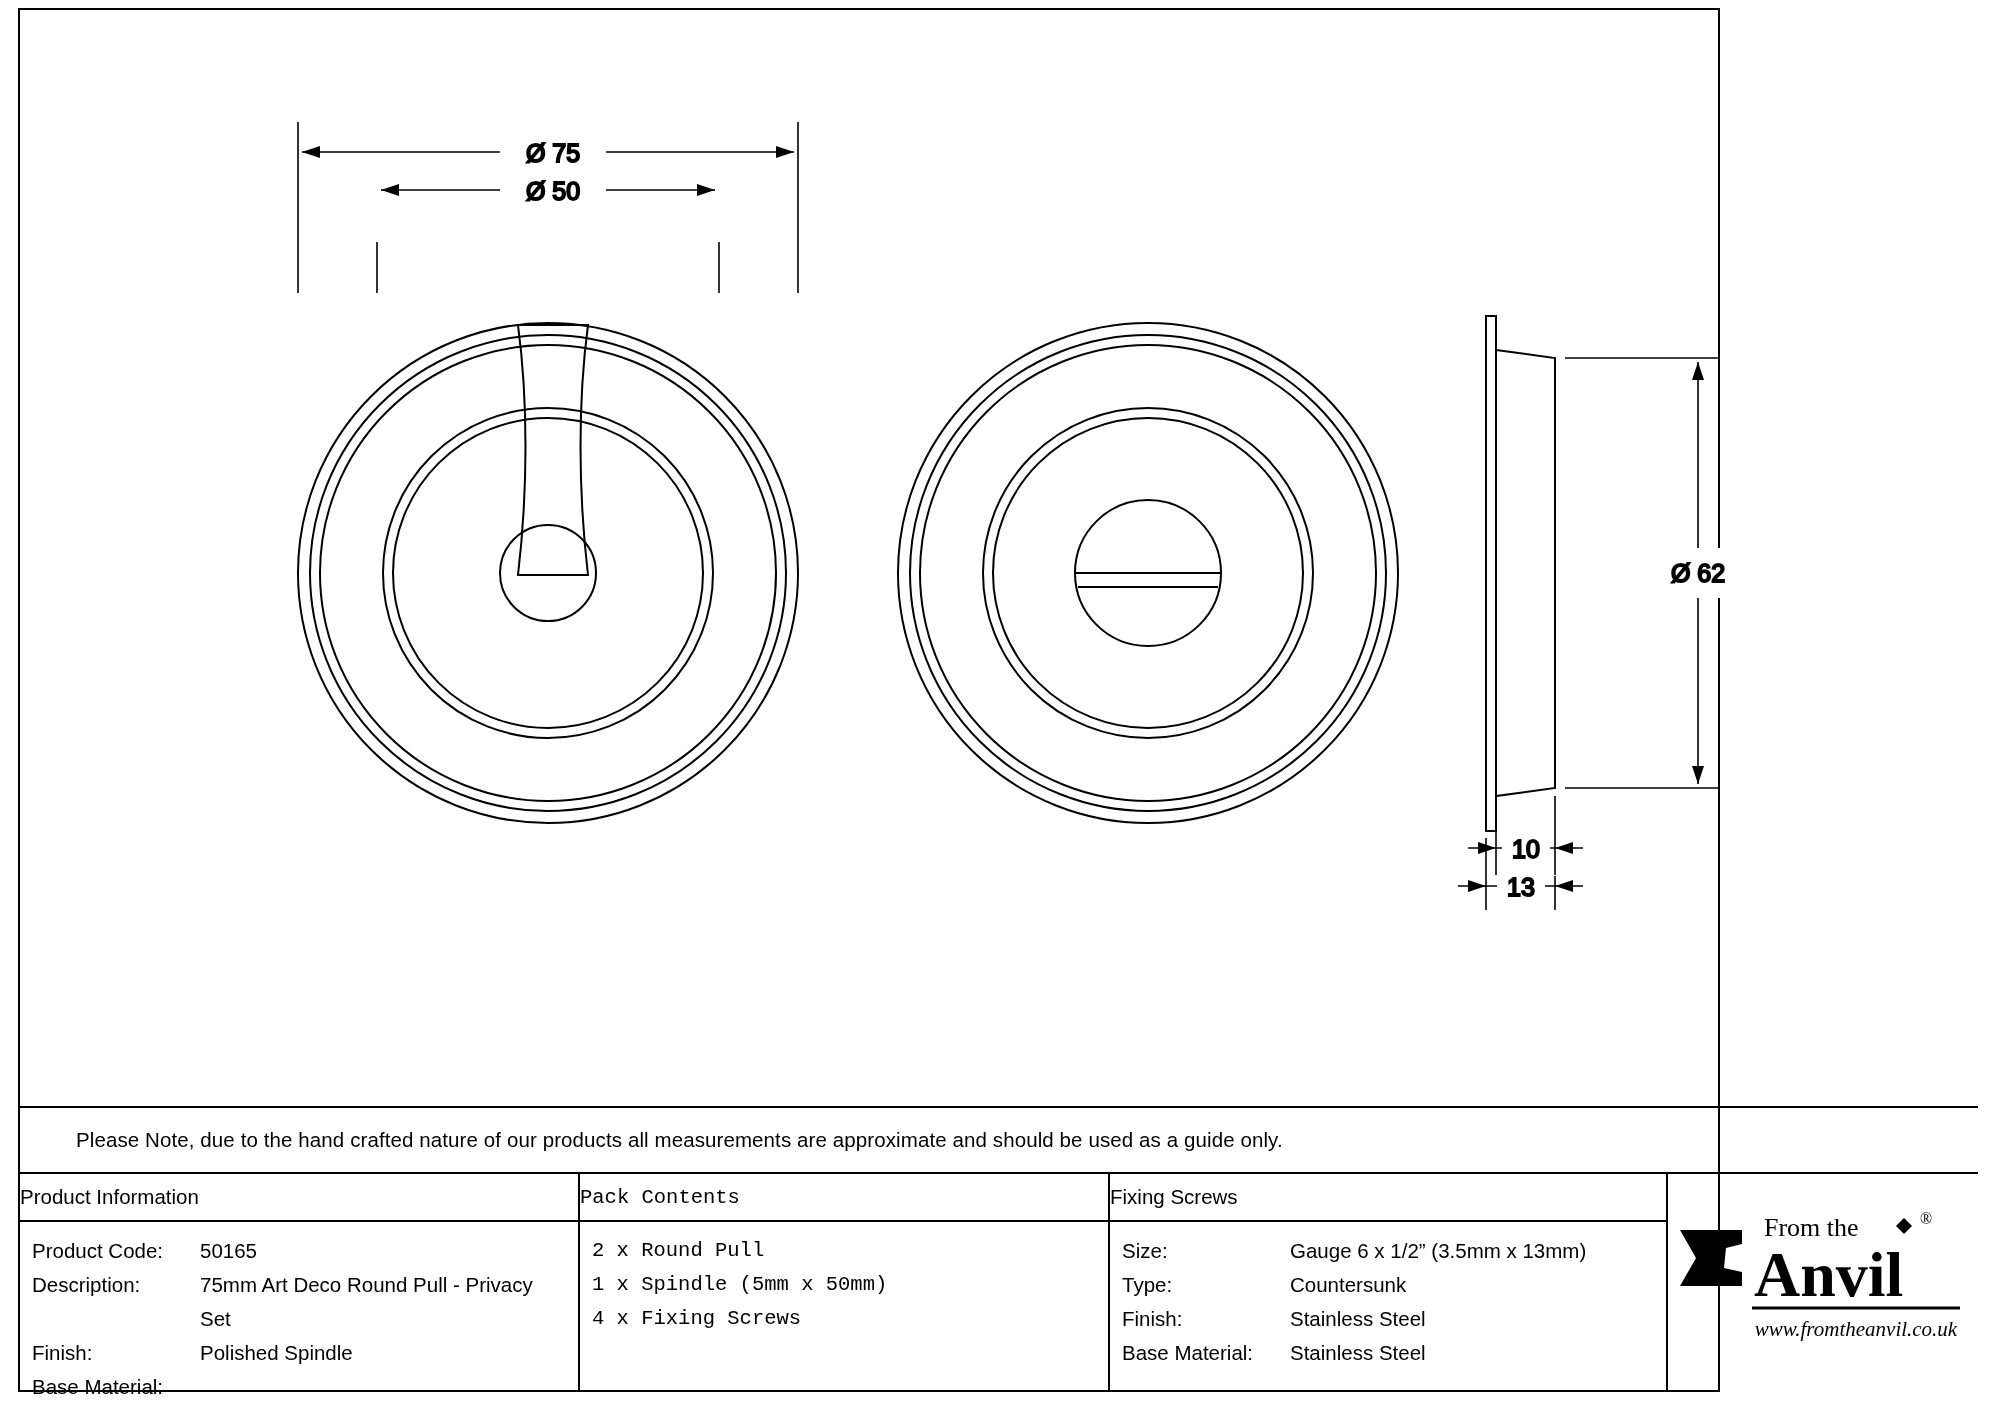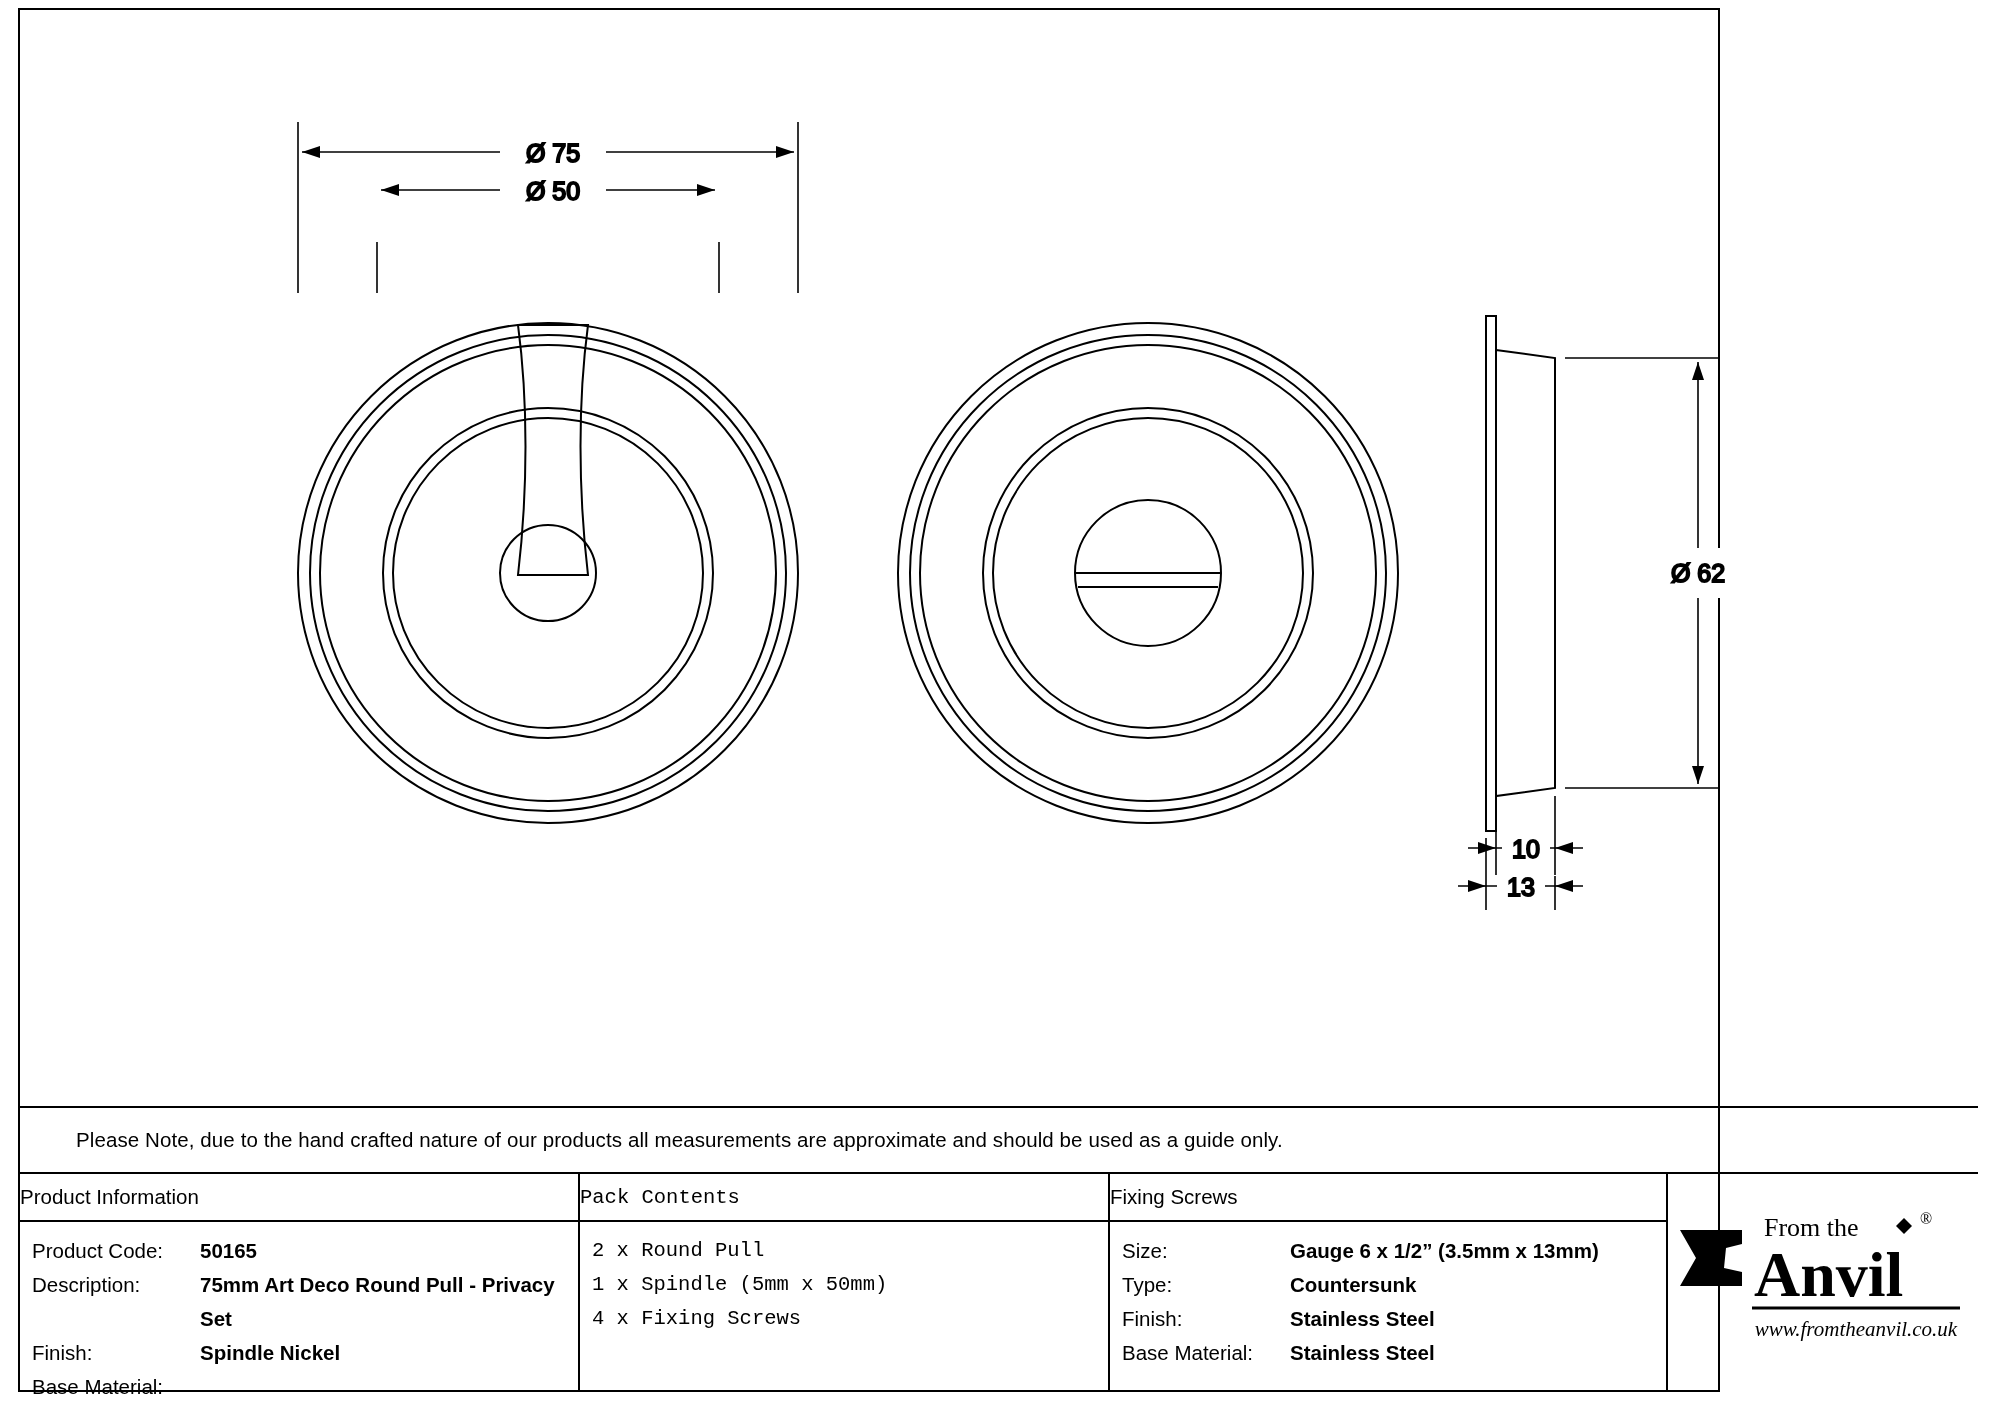--- a/index.html
+++ b/index.html
@@ -87,21 +87,20 @@
   }
   .kv {
     display: flex;
   }
   .kv .k {
     width: 168px;
     flex: 0 0 168px;
   }
   .kv .v {
     flex: 1 1 auto;
-    font-weight: bold;
   }
   .plainline { }
   
   .logo-wrap {
     position: absolute;
     left: 0;
     top: 0;
     width: 306px;
     height: 216px;
   }
@@ -224,21 +223,21 @@
           <div class="kv">
             <div class="k">Product Code:</div>
             <div class="v">50165</div>
           </div>
           <div class="kv">
             <div class="k">Description:</div>
             <div class="v">75mm Art Deco Round Pull - Privacy Set</div>
           </div>
           <div class="kv">
             <div class="k">Finish:</div>
-            <div class="v">Spindle Nickel</div>
+            <div class="v">Polished Spindle</div>
           </div>
           <div class="kv">
             <div class="k">Base Material:</div>
           </div>
         </div>
       </div>
 
       <div class="info-col col-pack">
         <div class="col-head">Pack Contents</div>
         <div class="col-body">

